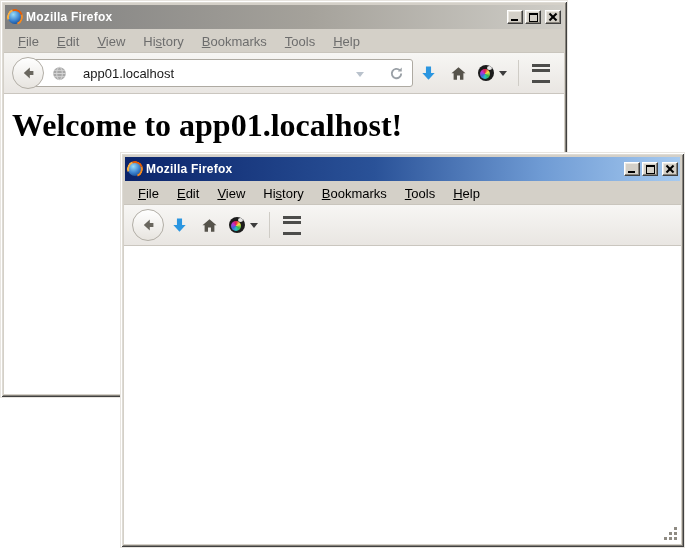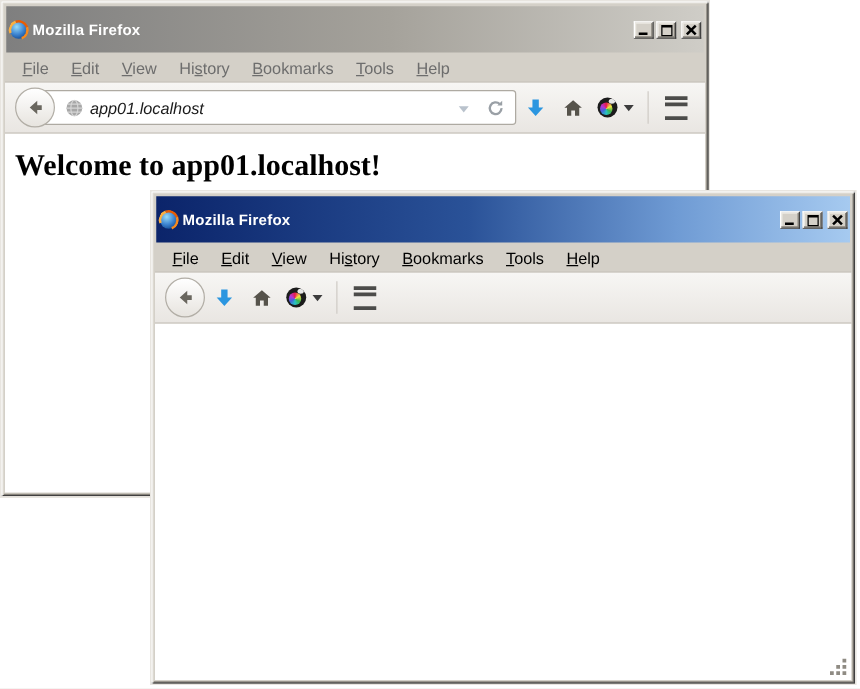--- a/index.html
+++ b/index.html
@@ -20,21 +20,21 @@
       inset -1px -1px 0 #404040,
       inset 2px 2px 0 #dedbd4,
       inset -2px -2px 0 #87837b;
     display:flex;flex-direction:column;
   }
   .win-back{left:0;top:0;width:568px;height:398px;z-index:1;}
   .win-front{left:120px;top:152px;width:565px;height:396px;z-index:2;}
 
   
   .titlebar{
-    height:37px;flex:none;display:flex;align-items:center;gap:4px;
+    height:24px;flex:none;display:flex;align-items:center;gap:4px;
     padding:0 2px 0 3px;margin:1px;
   }
   .active .titlebar{background:linear-gradient(90deg,#0b246a 0%,#2a5298 45%,#6f9bd4 75%,#a6caf0 100%);}
   .inactive .titlebar{background:linear-gradient(90deg,#7f7f7f 0%,#a5a29b 55%,#cfcdc7 100%);}
   .title-text{
     color:#ffffff;font-size:12px;font-weight:bold;letter-spacing:.2px;
     flex:1;white-space:nowrap;overflow:hidden;
   }
   .fx-icon{width:14px;height:14px;border-radius:50%;position:relative;flex:none;
     background:radial-gradient(circle at 38% 32%,#9adcf7 0%,#4189d4 45%,#1a55a0 75%,#0d3c7c 100%);
@@ -81,21 +81,21 @@
   }
   .backbtn{
     width:32px;height:32px;border-radius:50%;flex:none;z-index:2;padding:0;
     border:1px solid #b2aea6;background:linear-gradient(#ffffff,#e7e4df);
     display:flex;align-items:center;justify-content:center;cursor:default;
   }
   .urlbar{
     flex:1;height:28px;box-sizing:border-box;z-index:1;
     margin-left:-17px;padding:0 4px 0 24px;
     background:#ffffff;border:1px solid #aeaaa2;border-radius:3px;
-    display:flex;align-items:center;gap:5px;cursor:text;font-style:italic;
+    display:flex;align-items:center;gap:16px;cursor:text;
   }
   .url-text{flex:1;font-size:13px;color:#1a1a1a;white-space:nowrap;overflow:hidden;}
   .url-drop{
     width:0;height:0;flex:none;
     border-left:4px solid transparent;border-right:4px solid transparent;
     border-top:5px solid #b9c2cc;margin:2px 4px 0 2px;
   }
   .tb-btn{
     width:30px;height:32px;flex:none;border:none;background:transparent;padding:0;
     display:flex;align-items:center;justify-content:center;cursor:default;
@@ -114,21 +114,21 @@
     border-left:4px solid transparent;border-right:4px solid transparent;
     border-top:5px solid #3c3c3c;
   }
   .tb-sep{width:1px;height:26px;background:#cfccc6;margin:0 7px;flex:none;}
   .bars{width:18px;height:13px;border-top:3px solid #4c4c4a;border-bottom:3px solid #4c4c4a;position:relative;}
   .bars::after{content:"";position:absolute;left:0;top:2px;width:100%;height:3px;background:#4c4c4a;}
 
   
   .content{flex:1;background:#ffffff;position:relative;overflow:hidden;}
   .content h1{
-    font-family:"Liberation Serif", serif;font-weight:bold;font-size:24px;
+    font-family:"Liberation Serif", serif;font-weight:bold;font-size:32px;
     color:#000;margin:13px 8px;white-space:nowrap;
   }
   .grip{position:absolute;right:3px;bottom:3px;width:14px;height:14px;}
   .grip::after{
     content:"";position:absolute;left:0;top:0;width:3px;height:3px;background:transparent;
     box-shadow:
       10px 0 0 #8f8b83,
       5px 5px 0 #8f8b83, 10px 5px 0 #8f8b83,
       0 10px 0 #8f8b83, 5px 10px 0 #8f8b83, 10px 10px 0 #8f8b83;
   }

